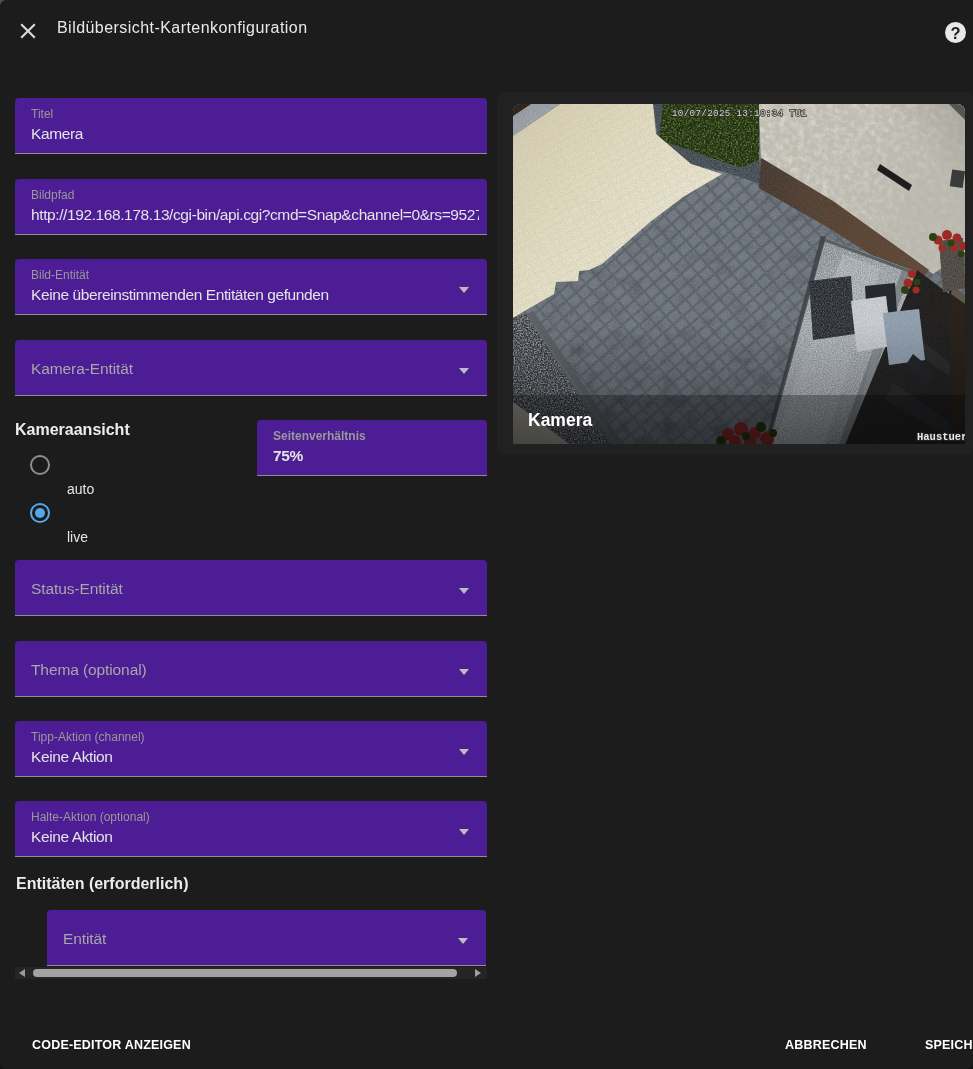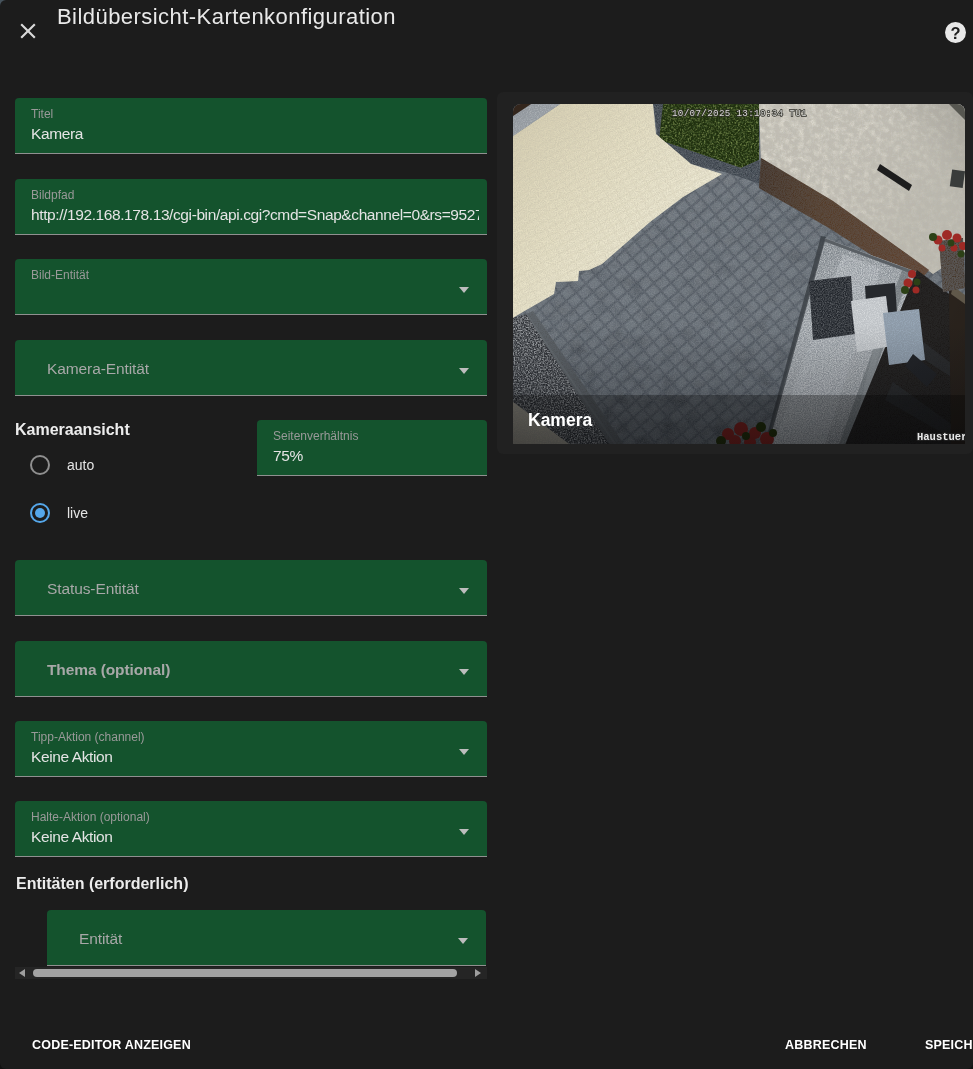--- a/index.html
+++ b/index.html
@@ -1,32 +1,32 @@
 <!DOCTYPE html>
 <html><head>
 <meta charset="utf-8">
 <style>
 html,body{margin:0;padding:0;}
 body{width:973px;height:1069px;background:#1c1c1c;font-family:"Liberation Sans",sans-serif;position:relative;overflow:hidden;}
 .corner-tl{position:absolute;left:0;top:0;width:9px;height:9px;background:#46535c;}
 .corner-tl:after{content:"";position:absolute;left:0;top:0;width:9px;height:9px;background:#1c1c1c;border-top-left-radius:6px;}
 .xicon{position:absolute;left:15px;top:18px;width:26px;height:26px;}
-.title{position:absolute;left:57px;top:4px;font-size:22px;color:#e9e9e9;letter-spacing:0.45px;}
+.title{position:absolute;left:57px;top:19px;font-size:16px;color:#e9e9e9;letter-spacing:0.45px;}
 .help{position:absolute;left:945px;top:22px;width:21px;height:21px;border-radius:50%;background:#e8e8e8;}
 .help span{position:absolute;left:0;top:0;width:21px;height:21px;text-align:center;font-size:16.5px;font-weight:bold;color:#1d1d1d;line-height:22px;font-family:"Liberation Sans",sans-serif;}
-.field{position:absolute;left:15px;width:472px;height:56px;background:#14532d;border-radius:4px 4px 0 0;border-bottom:1px solid #909090;box-sizing:border-box;}
+.field{position:absolute;left:15px;width:472px;height:56px;background:#4c1d95;border-radius:4px 4px 0 0;border-bottom:1px solid #909090;box-sizing:border-box;}
 .field .lab{position:absolute;left:16px;top:9px;font-size:12px;color:#999999;}
 .field .val{position:absolute;left:16px;top:27px;font-size:15.5px;color:#e4e4e4;letter-spacing:-0.4px;}
-.field .plab{position:absolute;left:32px;top:20px;font-size:15.5px;color:#a8a8a8;letter-spacing:-0.1px;}
+.field .plab{position:absolute;left:16px;top:20px;font-size:15.5px;color:#a8a8a8;letter-spacing:-0.1px;}
 .arrow{position:absolute;right:18px;top:28px;width:0;height:0;border-left:5.5px solid transparent;border-right:5.5px solid transparent;border-top:6px solid #bdbdbd;}
 .sect{position:absolute;font-size:16px;font-weight:bold;color:#ececec;}
 .radio-o{position:absolute;width:16px;height:16px;border-radius:50%;border:2px solid #8f8f8f;}
 .radio-b{position:absolute;width:16px;height:16px;border-radius:50%;border:2px solid #55a7ea;}
 .radio-b:after{content:"";position:absolute;left:3px;top:3px;width:10px;height:10px;border-radius:50%;background:#55a7ea;}
-.rlab{position:absolute;font-size:14px;color:#e4e4e4;}
+.rlab{position:absolute;font-size:14px;color:#e4e4e4;margin-top:24px;}
 .btn{position:absolute;font-size:12.5px;font-weight:bold;letter-spacing:0.2px;color:#ffffff;}
 .card{position:absolute;left:497px;top:92px;width:476px;height:362px;background:#212121;border-radius:6px;}
 .camwrap{position:absolute;left:513px;top:104px;width:452px;height:400px;border-radius:8px;overflow:hidden;}
 .sbar-track{position:absolute;left:15px;top:967px;width:472px;height:12px;background:#252525;}
 .sbar-thumb{position:absolute;left:33px;top:969px;width:424px;height:8px;background:#a3a3a3;border-radius:4px;}
 .sarr{position:absolute;top:969px;width:0;height:0;}
 .sarr.l{left:19px;border-top:4.5px solid transparent;border-bottom:4.5px solid transparent;border-right:6px solid #9e9e9e;}
 .sarr.r{left:475px;border-top:4.5px solid transparent;border-bottom:4.5px solid transparent;border-left:6px solid #9e9e9e;}
 </style>
 </head>
@@ -47,43 +47,44 @@
 <div class="field" style="top:98px;">
   <div class="lab">Titel</div>
     <div class="val">Kamera</div>
 </div>
 <div class="field" style="top:179px;">
   <div class="lab">Bildpfad</div>
     <div class="val" style="white-space:nowrap;overflow:hidden;width:448px;">http://192.168.178.13/cgi-bin/api.cgi?cmd=Snap&amp;channel=0&amp;rs=9527</div>
 </div>
 <div class="field" style="top:259px;">
   <div class="lab">Bild-Entität</div>
+    <div class="val">Keine übereinstimmenden Entitäten gefunden</div>
   <div class="arrow"></div>
 </div>
 <div class="field" style="top:340px;">
   <div class="plab">Kamera-Entität</div>
   <div class="arrow"></div>
 </div>
 
 <div class="sect" style="left:15px;top:421px;text-align:right;">Kameraansicht</div>
 <div class="radio-o" style="left:30px;top:455px;"></div>
 <div class="rlab" style="left:67px;top:457px;">auto</div>
 <div class="radio-b" style="left:30px;top:503px;"></div>
 <div class="rlab" style="left:67px;top:505px;">live</div>
 
-<div class="field" style="left:257px;top:420px;width:230px;">
+<div class="field" style="left:257px;top:420px;width:230px;font-weight:bold;">
   <div class="lab">Seitenverhältnis</div>
     <div class="val">75%</div>
 </div>
 
 <div class="field" style="top:560px;">
   <div class="plab">Status-Entität</div>
   <div class="arrow"></div>
 </div>
-<div class="field" style="top:641px;font-weight:bold;">
+<div class="field" style="top:641px;">
   <div class="plab">Thema (optional)</div>
   <div class="arrow"></div>
 </div>
 <div class="field" style="top:721px;">
   <div class="lab">Tipp-Aktion (channel)</div>
     <div class="val">Keine Aktion</div>
   <div class="arrow"></div>
 </div>
 <div class="field" style="top:801px;">
   <div class="lab">Halte-Aktion (optional)</div>

